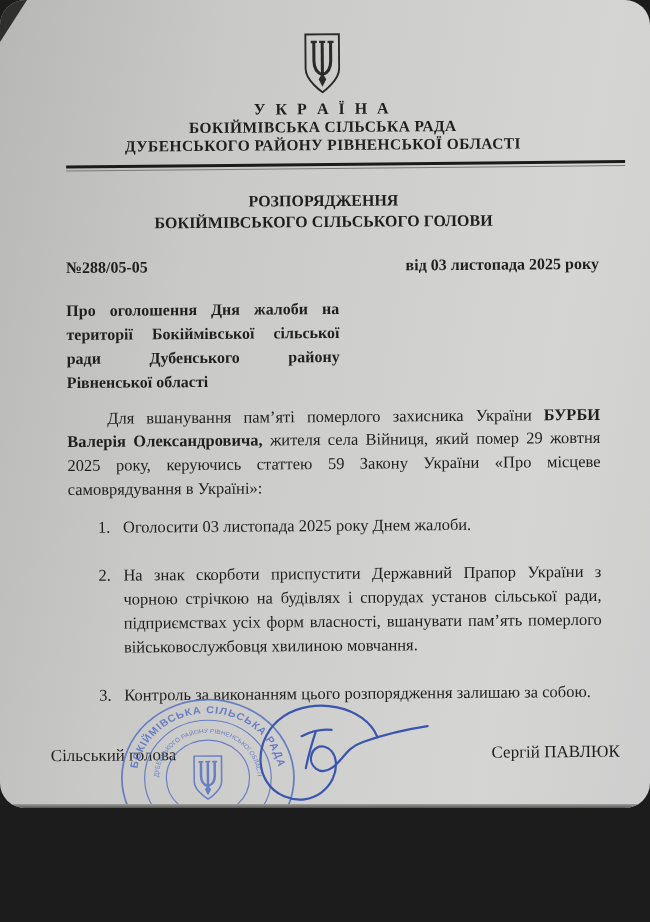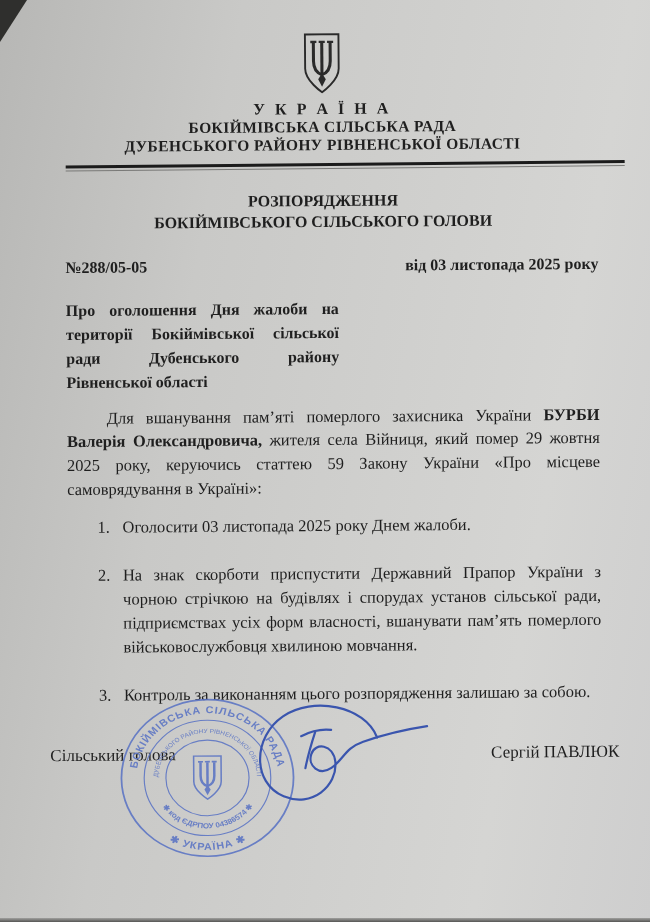--- a/index.html
+++ b/index.html
@@ -1,20 +1,20 @@
 <!DOCTYPE html>
 <html><head>
 <meta charset="utf-8">
 <style>
   * { margin:0; padding:0; box-sizing:border-box; }
   html,body { width:650px; height:922px; background:#1c1c1c; }
   .photo {
-    position:relative; width:650px; height:922px; overflow:hidden;
+    position:relative; width:650px; height:808px; overflow:hidden;
     background:linear-gradient(100deg,#b7b7b5 0%,#c9c9c7 30%,#d5d5d3 78%,#cecece 100%);
-    font-family:"Liberation Serif", serif; color:#1f1f1f;
+    font-family:"Liberation Serif", serif; color:#1f1f1f;border-radius:25px;
   }
   .corner-tl { position:absolute; top:0; left:0; width:27px; height:42px;
     background:#2f2f2d; clip-path:polygon(0 0,100% 0,0 100%); }
   .edge-bottom { position:absolute; bottom:0; left:0; width:650px; height:4px;
     background:linear-gradient(#a0a09e,#565654); }
   .doc { position:absolute; inset:0; transform:rotate(-0.45deg); }
 
   .emblem { display:block; margin:32px auto 4px; }
   .h-country { text-align:center; font-weight:bold; font-size:16px; letter-spacing:3px; line-height:1.15; }
   .h-line { text-align:center; font-weight:bold; font-size:15.5px; line-height:1.16; letter-spacing:0.4px; }

